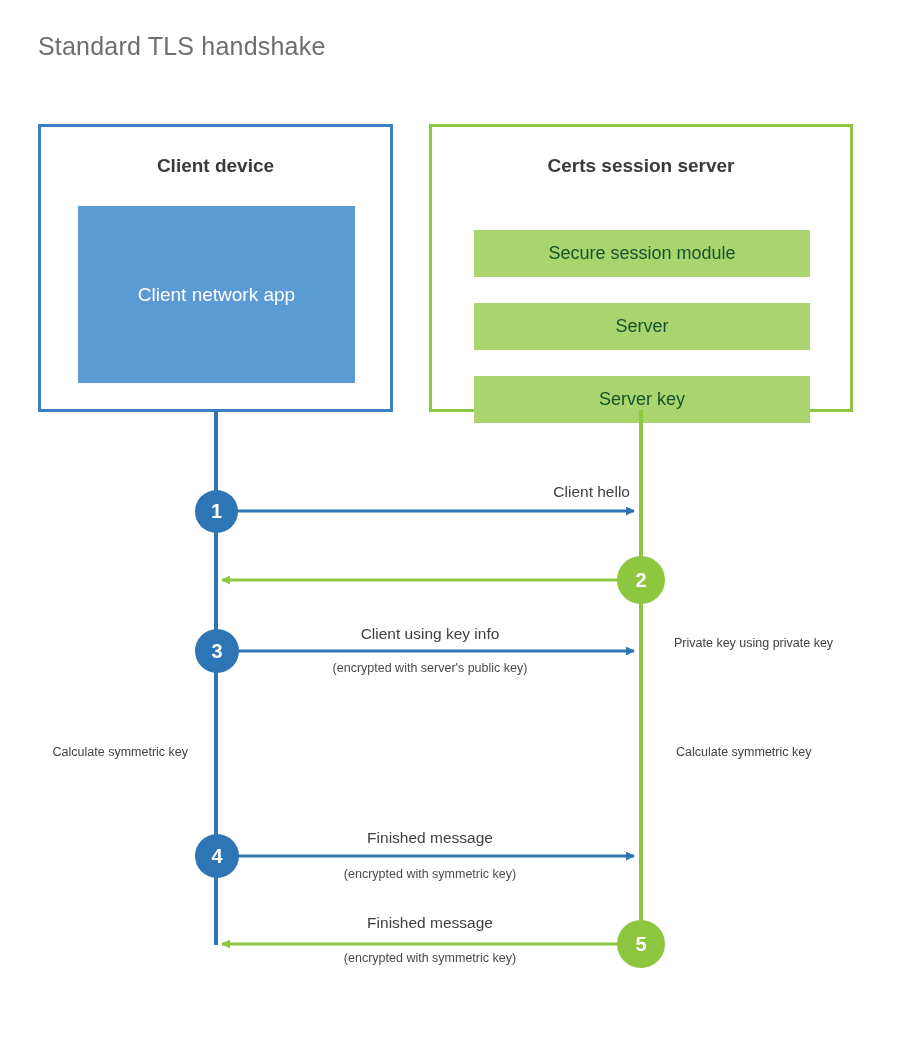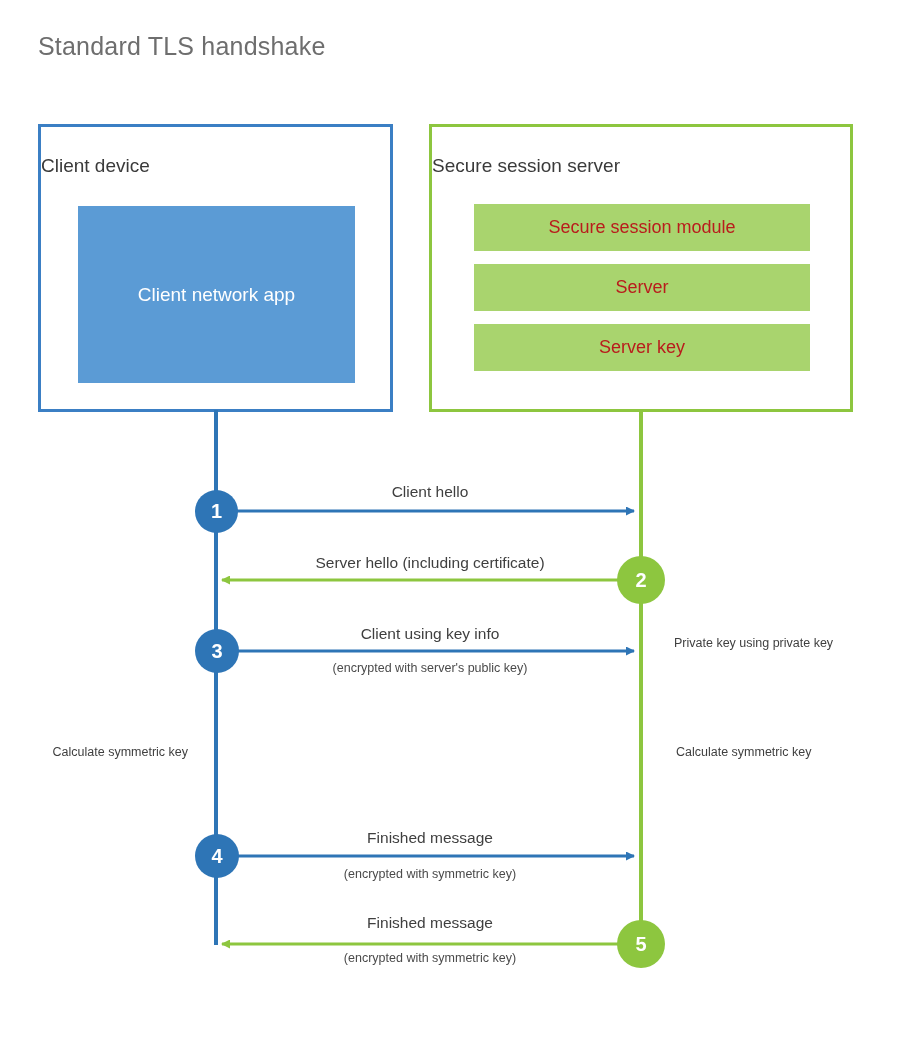--- a/index.html
+++ b/index.html
@@ -51,22 +51,23 @@
     top: 120px;
     width: 424px;
     height: 288px;
     border: 3px solid #8DC63F;
   }
   .party-title {
     position: absolute;
     left: 0;
     right: 0;
     top: 28px;
+    text-align: center;
     font-size: 19px;
-    font-weight: normal;
+    font-weight: bold;
     color: #3a3a3a;
   }
 
   .client-app-block {
     position: absolute;
     left: 37px;
     top: 79px;
     width: 277px;
     height: 177px;
     background: #5B9BD5;
@@ -83,27 +84,28 @@
 
   .server-bars {
     position: absolute;
     left: 42px;
     top: 77px;
     width: 336px;
   }
   .server-bar {
     height: 47px;
     background: #A9D46E;
-    color: #b91c1c;
+    color: #14532d;
     font-size: 18px;
     display: flex;
     align-items: center;
     justify-content: center;
     text-align: center;
     margin-bottom: 13px;
+    margin-top: 26px;
   }
   .server-bar:last-child { margin-bottom: 0; }
 
   
   .lifeline {
     position: absolute;
     width: 4px;
   }
   .lifeline.client-line {
     left: 214px;
@@ -156,21 +158,21 @@
     white-space: nowrap;
   }
   .msg-sub {
     position: absolute;
     text-align: center;
     color: #4a4a4a;
     font-size: 12.5px;
     white-space: nowrap;
   }
 
-  .m1-label { left: 230px; width: 400px; top: 479px; }
+  .m1-label { left: 230px; width: 400px; top: 479px; text-align: right; }
   .m2-label { left: 230px; width: 400px; top: 550px; }
   .m3-label { left: 230px; width: 400px; top: 621px; }
   .m3-sub   { left: 230px; width: 400px; top: 657px; text-align: center; }
   .m4-label { left: 230px; width: 400px; top: 825px; }
   .m4-sub   { left: 230px; width: 400px; top: 863px; }
   .m5-label { left: 230px; width: 400px; top: 910px; }
   .m5-sub   { left: 230px; width: 400px; top: 947px; }
 
   
   .side-note {
@@ -189,21 +191,21 @@
 <div id="diagram-root">
 
   <div class="page-title">Standard TLS handshake</div>
 
   <div class="party-box client">
     <div class="party-title">Client device</div>
     <div class="client-app-block">Client network app</div>
   </div>
 
   <div class="party-box server">
-    <div class="party-title">Secure session server</div>
+    <div class="party-title">Certs session server</div>
     <div class="server-bars">
       <div class="server-bar">Secure session module</div>
       <div class="server-bar">Server</div>
       <div class="server-bar">Server key</div>
     </div>
   </div>
 
   <div class="lifeline client-line"></div>
   <div class="lifeline server-line"></div>
 
@@ -229,21 +231,20 @@
   </svg>
 
   <div class="step-circle blue c1">1</div>
   <div class="step-circle green c2">2</div>
   <div class="step-circle blue c3">3</div>
   <div class="step-circle blue c4">4</div>
   <div class="step-circle green c5">5</div>
 
   <div class="msg-label m1-label">Client hello</div>
 
-  <div class="msg-label m2-label">Server hello (including certificate)</div>
 
   <div class="msg-label m3-label">Client using key info</div>
   <div class="msg-sub m3-sub">(encrypted with server's public key)</div>
 
   <div class="msg-label m4-label">Finished message</div>
   <div class="msg-sub m4-sub">(encrypted with symmetric key)</div>
 
   <div class="msg-label m5-label">Finished message</div>
   <div class="msg-sub m5-sub">(encrypted with symmetric key)</div>
 

